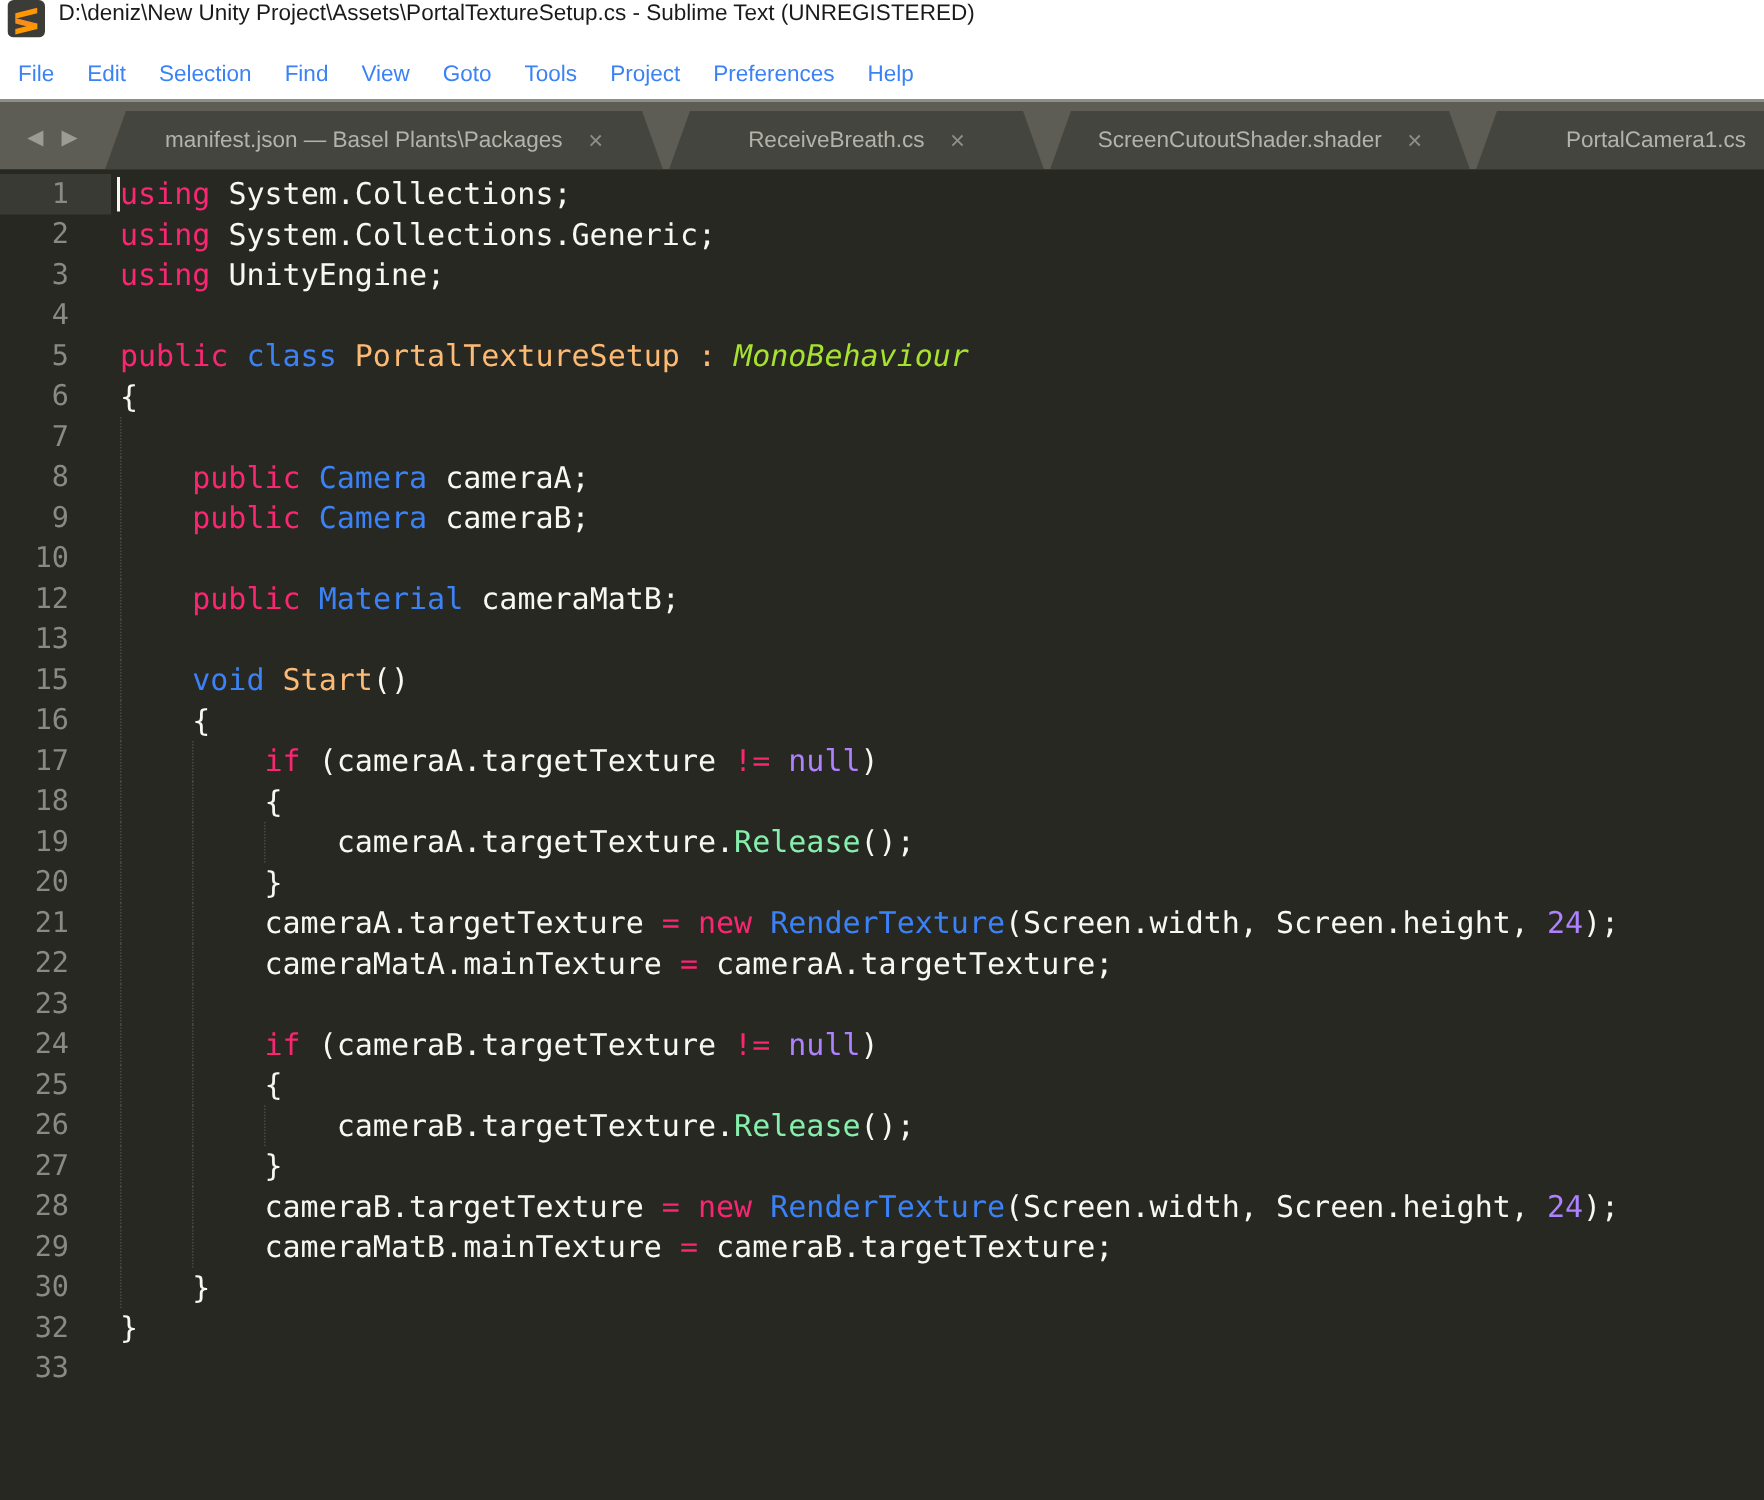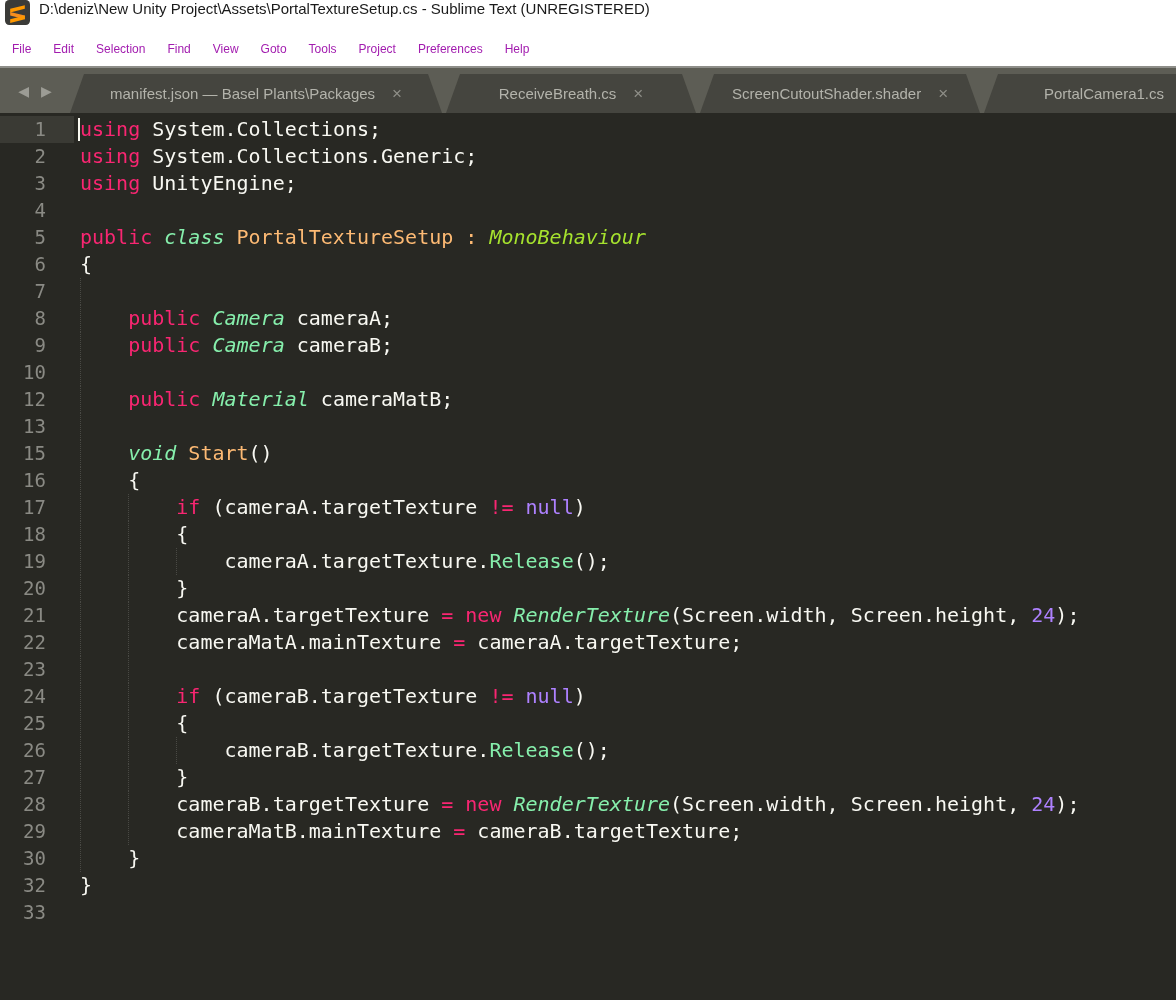--- a/index.html
+++ b/index.html
@@ -5,21 +5,21 @@
   html,body{margin:0;padding:0}
   body{width:1176px;height:1000px;overflow:hidden;background:#282823;font-family:"Liberation Sans",sans-serif}
 
   
   .titlebar{height:32px;background:#ffffff;display:flex;align-items:flex-start;gap:9px;padding-left:5px;box-sizing:border-box}
   .app-icon{width:25px;height:25px;flex:none}
   .title{font-size:15px;color:#1a1a1a;white-space:nowrap}
 
   
   .menubar{height:34px;background:#ffffff;display:flex;align-items:center;padding-left:1px}
-  .menu-item{font-size:12px;color:#a21caf;padding:0 11px;cursor:default;white-space:nowrap}
+  .menu-item{font-size:15px;color:#3b82f6;padding:0 11px;cursor:default;white-space:nowrap}
 
   
   .tabbar{height:47px;background:#5d5d55;border-top:2px solid #8e8e89;box-sizing:border-box;display:flex;overflow:hidden}
   .tabnav{width:70px;flex:none;display:flex;align-items:center;justify-content:center;gap:12px}
   .tabnav .arrow{color:#9c9c95;font-size:14px;line-height:1;cursor:default}
   .tab-strip{display:flex;align-items:flex-end;gap:4px;flex:1;overflow:hidden}
   .tab{height:39px;flex:none;background:#45453f;clip-path:polygon(14px 0,calc(100% - 14px) 0,100% 100%,0 100%);
        display:flex;align-items:center;justify-content:center;color:#b3b3ab;font-size:15px;white-space:nowrap;cursor:default}
   .tab:nth-child(1){width:372px}
   .tab:nth-child(2){width:250px}
@@ -31,21 +31,21 @@
   .editor{height:887px;background:#282823;font-family:"DejaVu Sans Mono",monospace;font-size:20px;padding-top:3px;overflow:hidden}
   .line{display:flex;height:27px;line-height:27px}
   .gut{width:74px;flex:none;text-align:right;padding-right:28px;box-sizing:border-box;color:#8a8a84;font-size:19px}
   .line.active .gut{background:#3a3a34}
   .code{flex:1;position:relative;white-space:pre;padding-left:6px;color:#f8f8f2}
   .guide{position:absolute;top:0;bottom:0;width:0;border-left:1px dotted rgba(248,248,242,0.16)}
   .caret{position:absolute;left:4px;top:2px;width:2px;height:23px;background:#f8f8f0}
 
   
   .tok-kw{color:#f92672}
-  .tok-ty{color:#86efac;font-style:italic}
+  .tok-ty{color:#3b82f6;}
   .tok-mb{color:#86efac}
   .tok-gr{color:#fdba74}
   .tok-gi{color:#a6e22e;font-style:italic}
   .tok-pu{color:#ae81ff}
   .tok-cm{color:#7a7a72}
   .tok-pl{color:#f8f8f2}
 </style>
 </head>
 <body>
 

